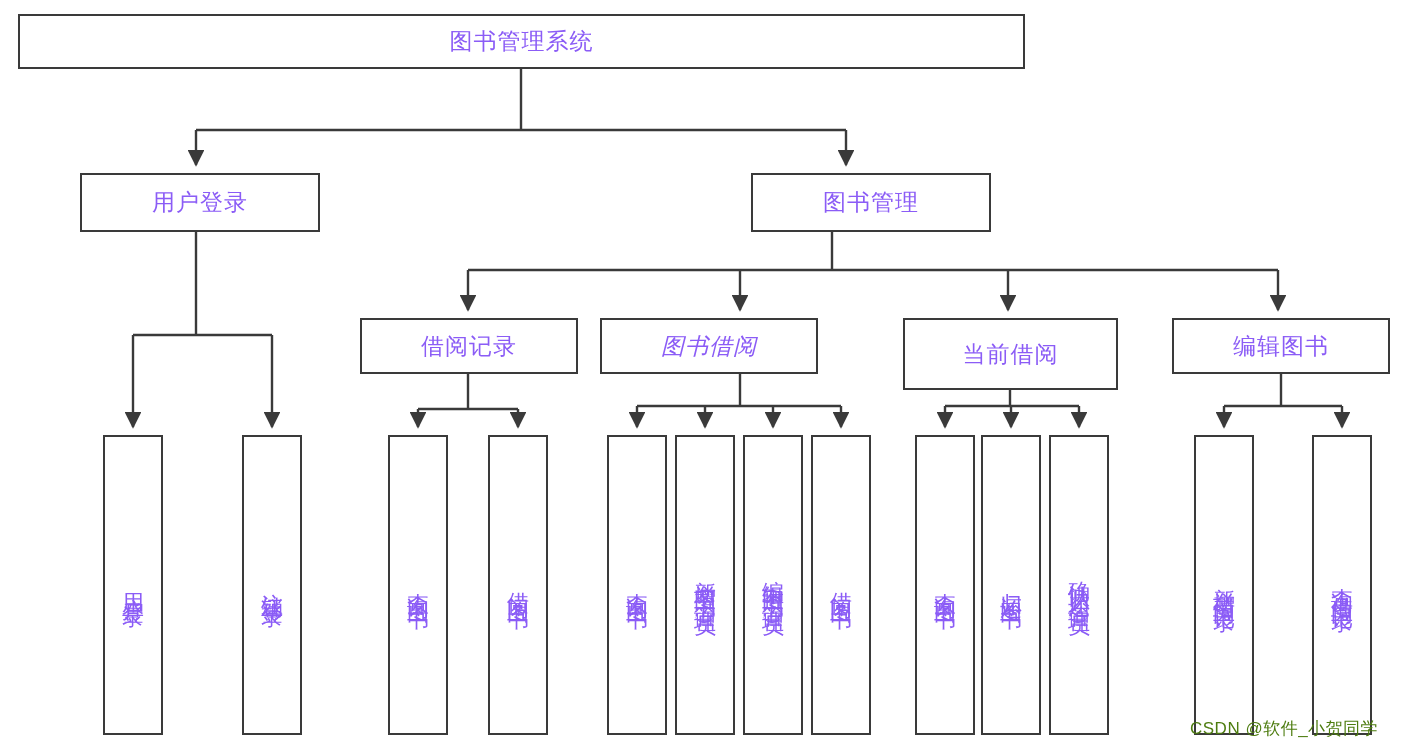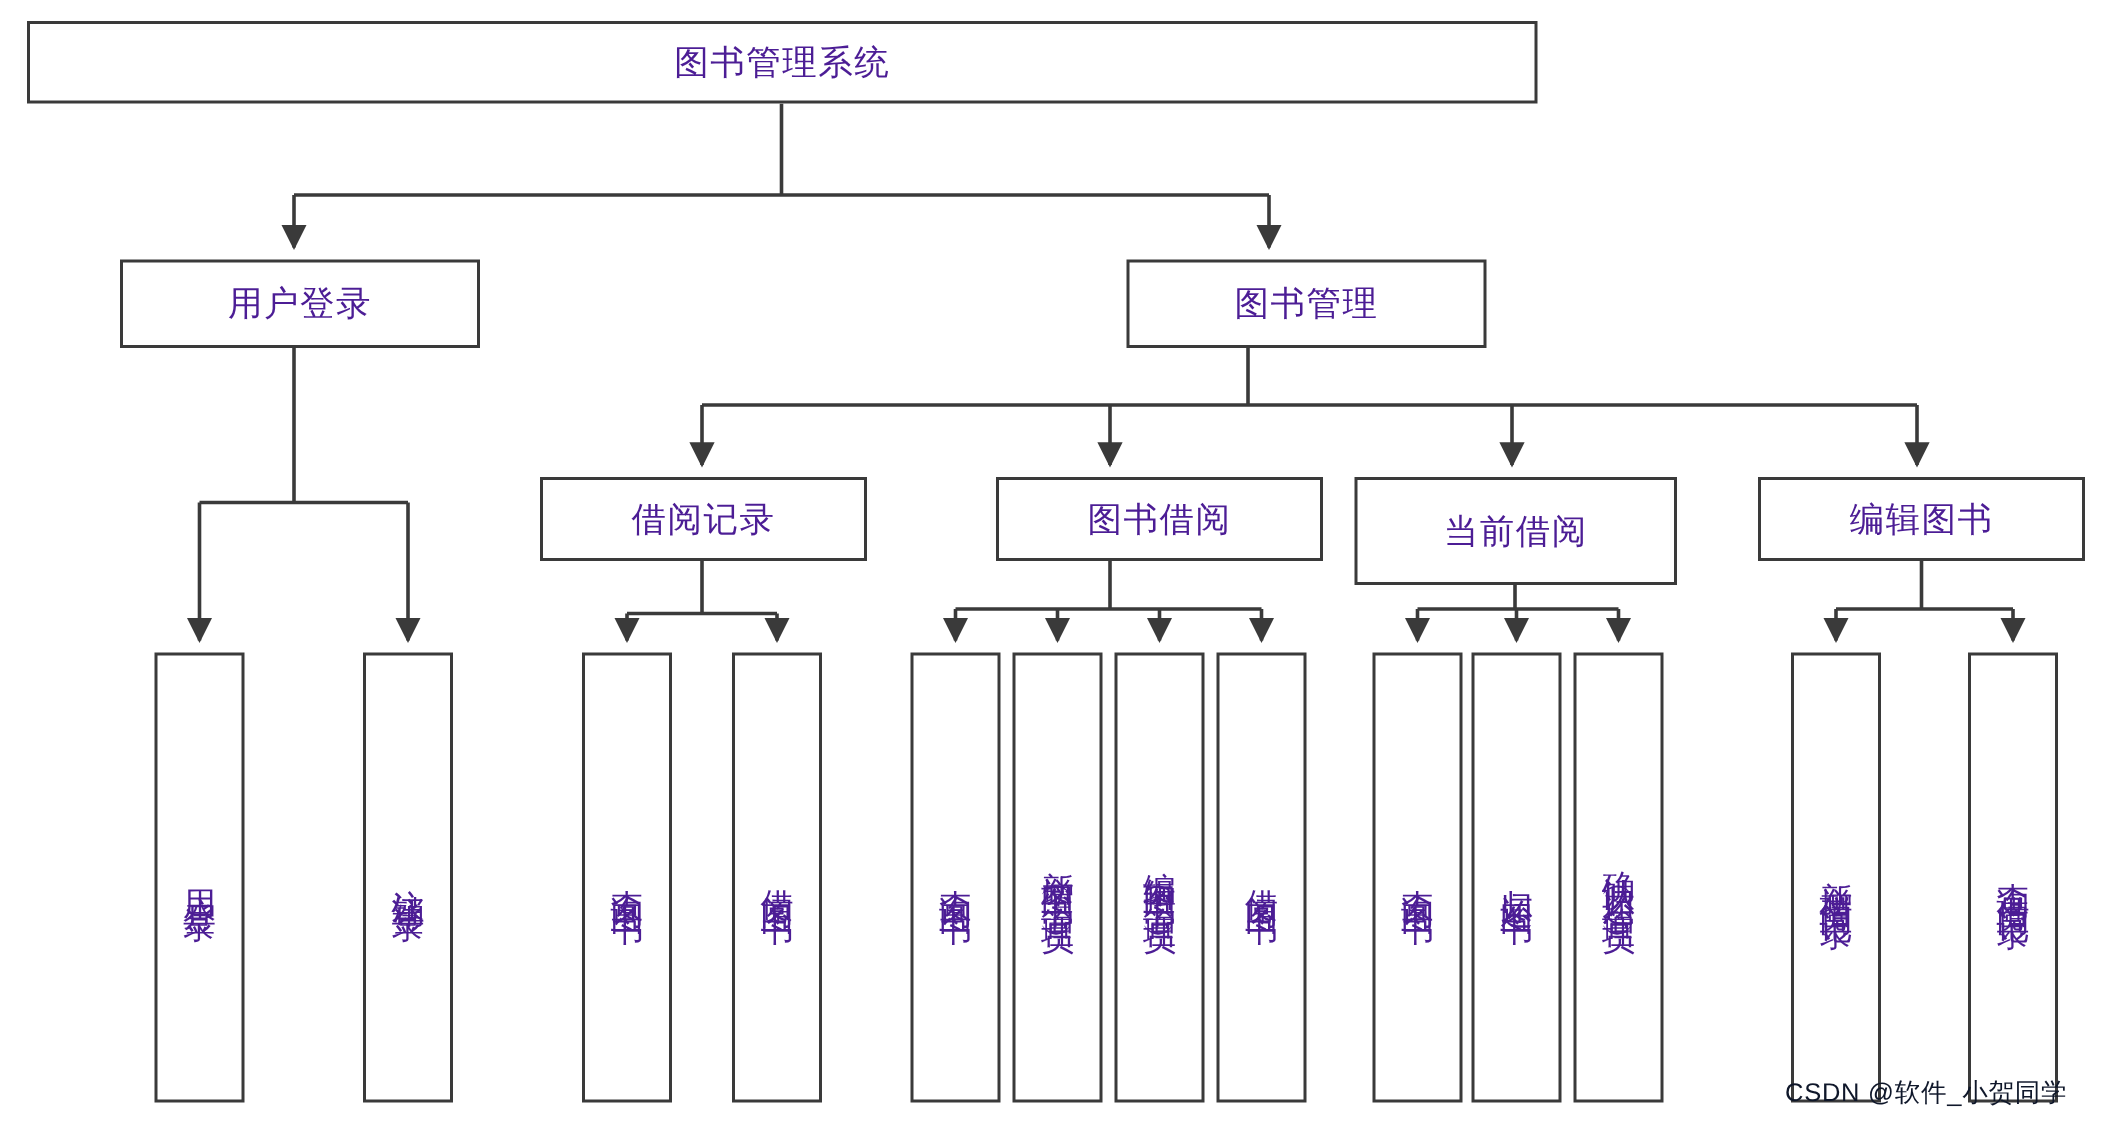--- a/index.html
+++ b/index.html
@@ -22,21 +22,21 @@
     left: 0;
     top: 0;
     width: 1405px;
     height: 747px;
   }
   .node {
     position: absolute;
     box-sizing: border-box;
     border: 2px solid #3a3a3a;
     background: #ffffff;
-    color: #4c1d95;
+    color: #8b5cf6;
     display: flex;
     align-items: center;
     justify-content: center;
     text-align: center;
   }
   .node.h-node {
     font-size: 23px;
     letter-spacing: 1px;
   }
   .node.v-node {
@@ -47,21 +47,21 @@
   .v-node .vtext {
     writing-mode: vertical-rl;
     text-orientation: upright;
     letter-spacing: 5px;
     line-height: 1;
     white-space: nowrap;
   }
   .watermark {
     position: absolute;
     font-size: 17px;
-    color: #0f172a;
+    color: #4d7c0f;
     white-space: nowrap;
     letter-spacing: 0.5px;
   }
 </style>
 </head>
 <body>
 
 <div id="canvas">
 
   <svg id="edges" viewBox="0 0 1405 747" xmlns="http://www.w3.org/2000/svg">
@@ -121,21 +121,21 @@
   <div class="node h-node" style="left:80px; top:173px; width:240px; height:59px;">
     <span>用户登录</span>
   </div>
   <div class="node h-node" style="left:712px; top:173px; width:240px; height:59px;margin-left:39px;">
     <span>图书管理</span>
   </div>
 
   <div class="node h-node" style="left:360px; top:318px; width:218px; height:56px;">
     <span>借阅记录</span>
   </div>
-  <div class="node h-node" style="left:664px; top:318px; width:218px; height:56px;">
+  <div class="node h-node" style="left:600px; top:318px; width:218px; height:56px;font-style:italic;">
     <span>图书借阅</span>
   </div>
   <div class="node h-node" style="left:903px; top:318px; width:215px; height:72px;">
     <span>当前借阅</span>
   </div>
   <div class="node h-node" style="left:1172px; top:318px; width:218px; height:56px;">
     <span>编辑图书</span>
   </div>
 
   <div class="node v-node" style="left:103px; top:435px; width:60px; height:300px;">

